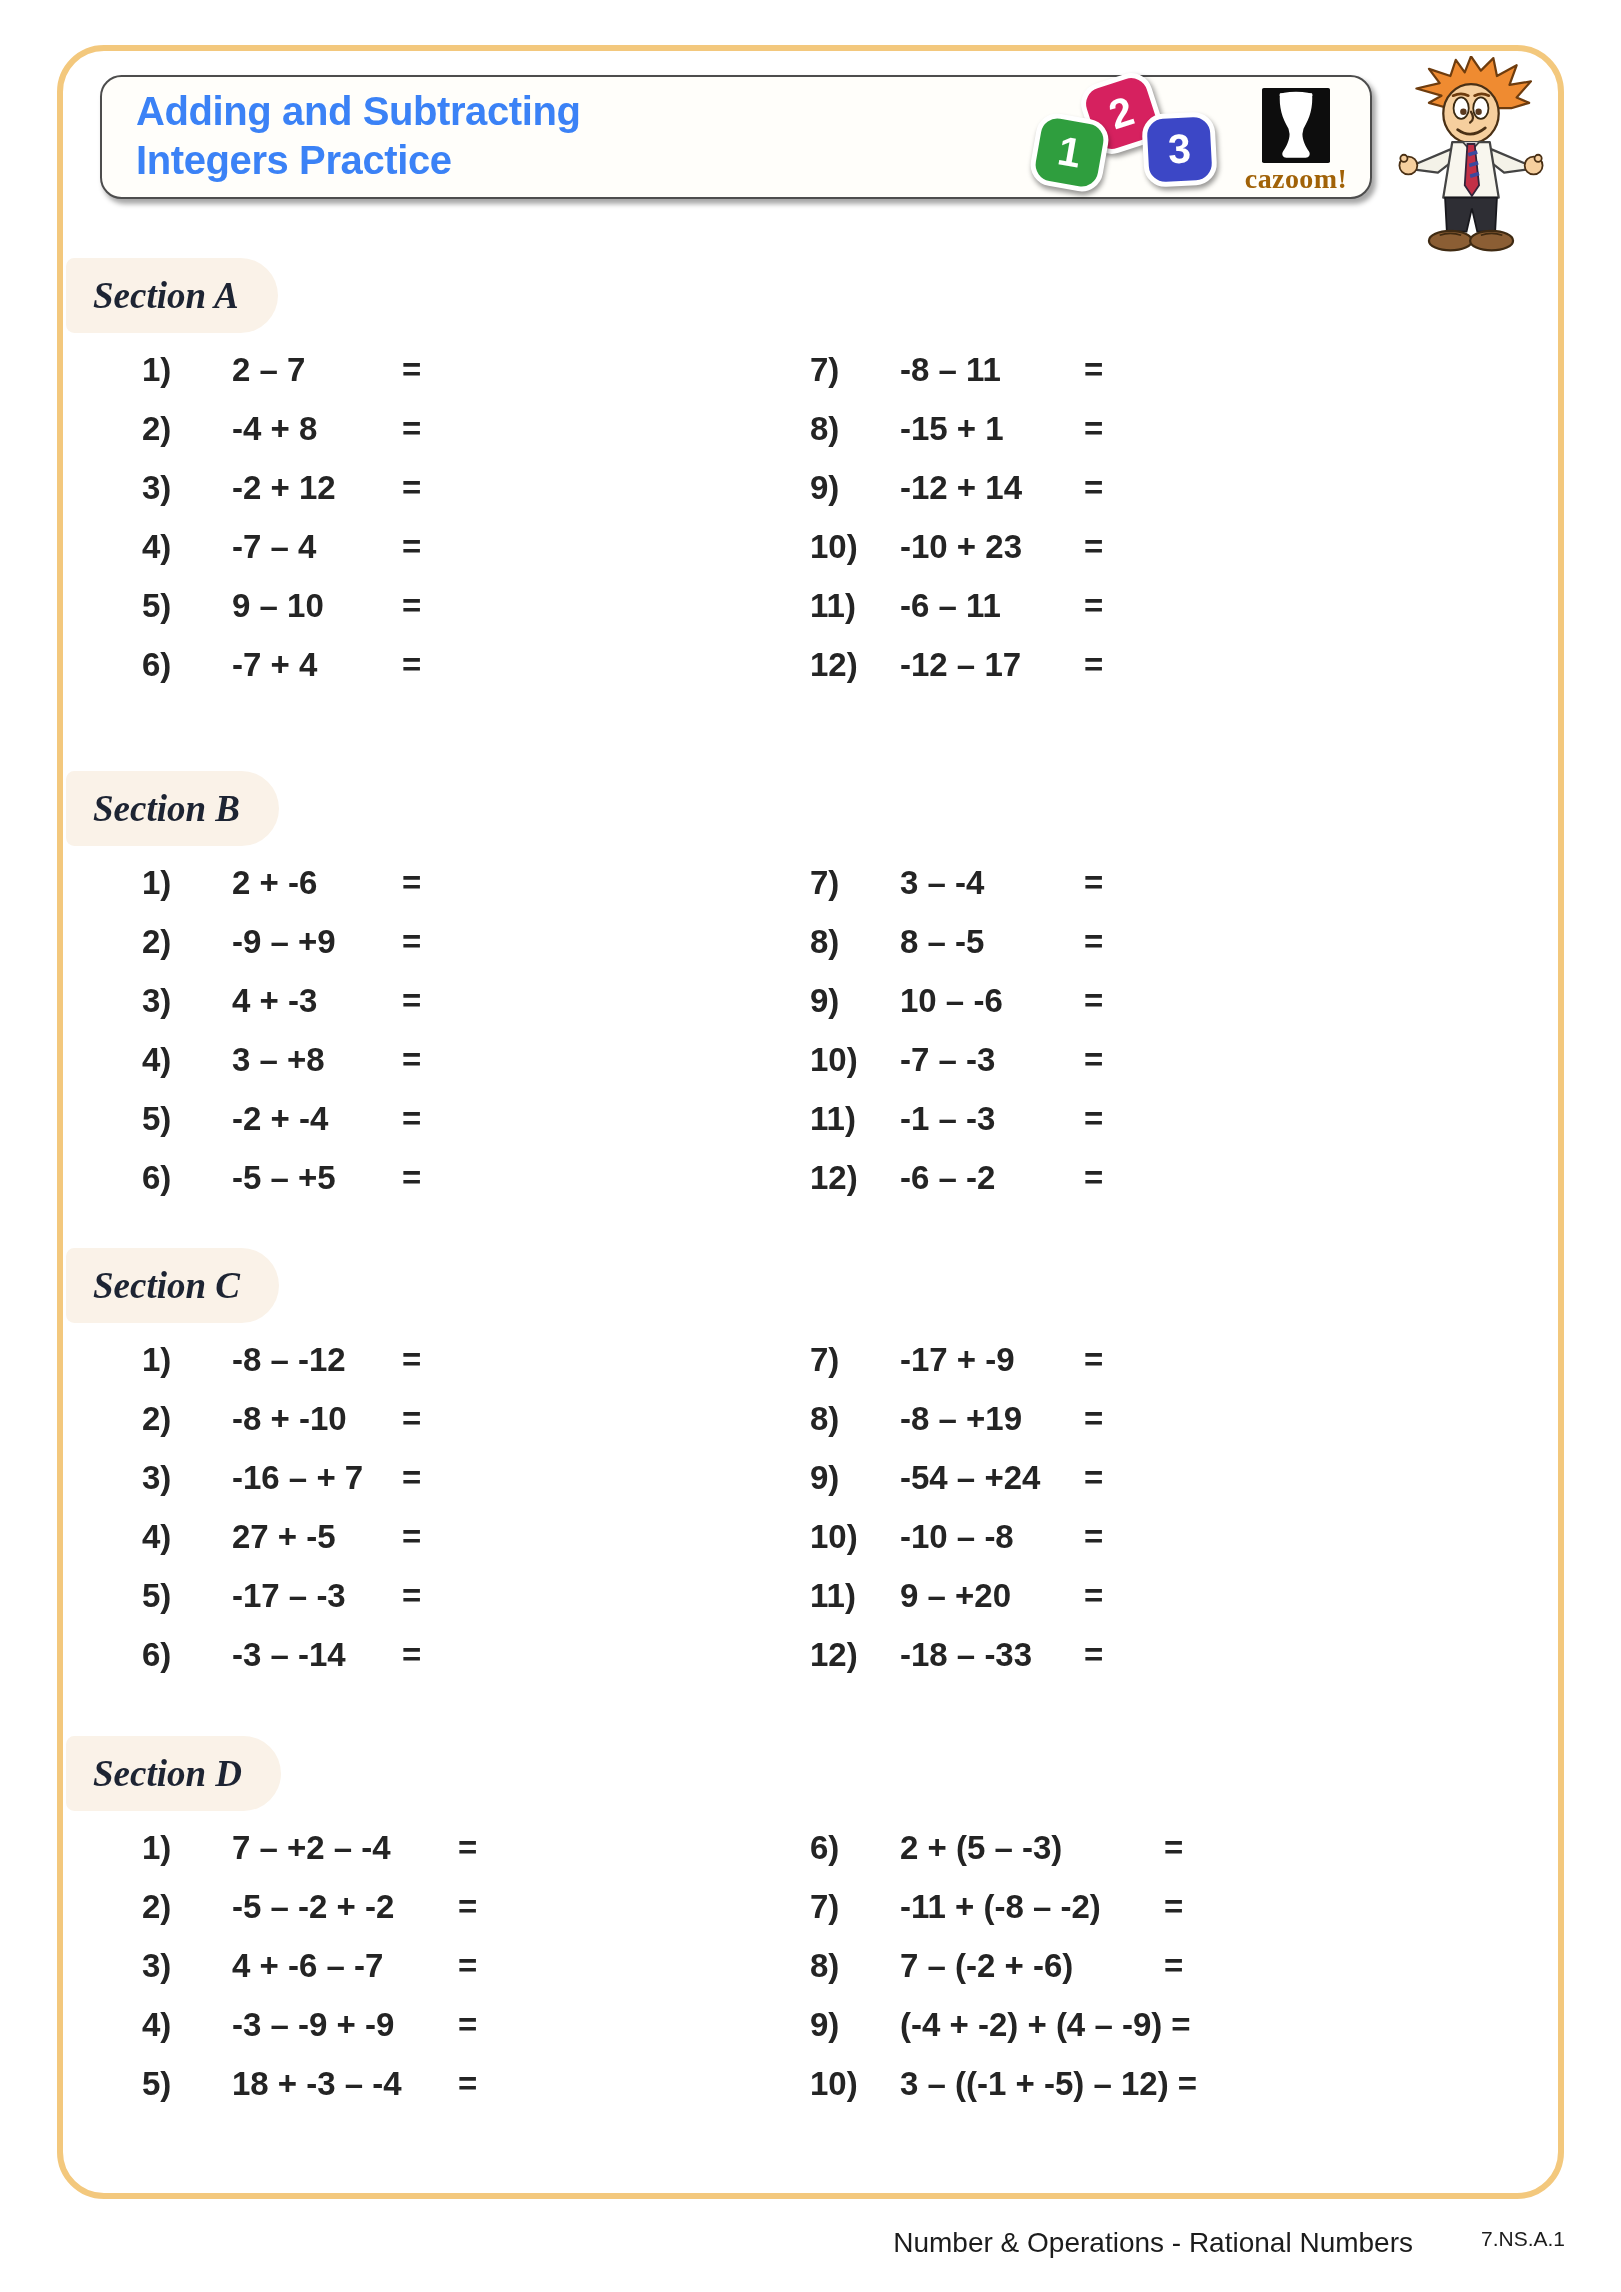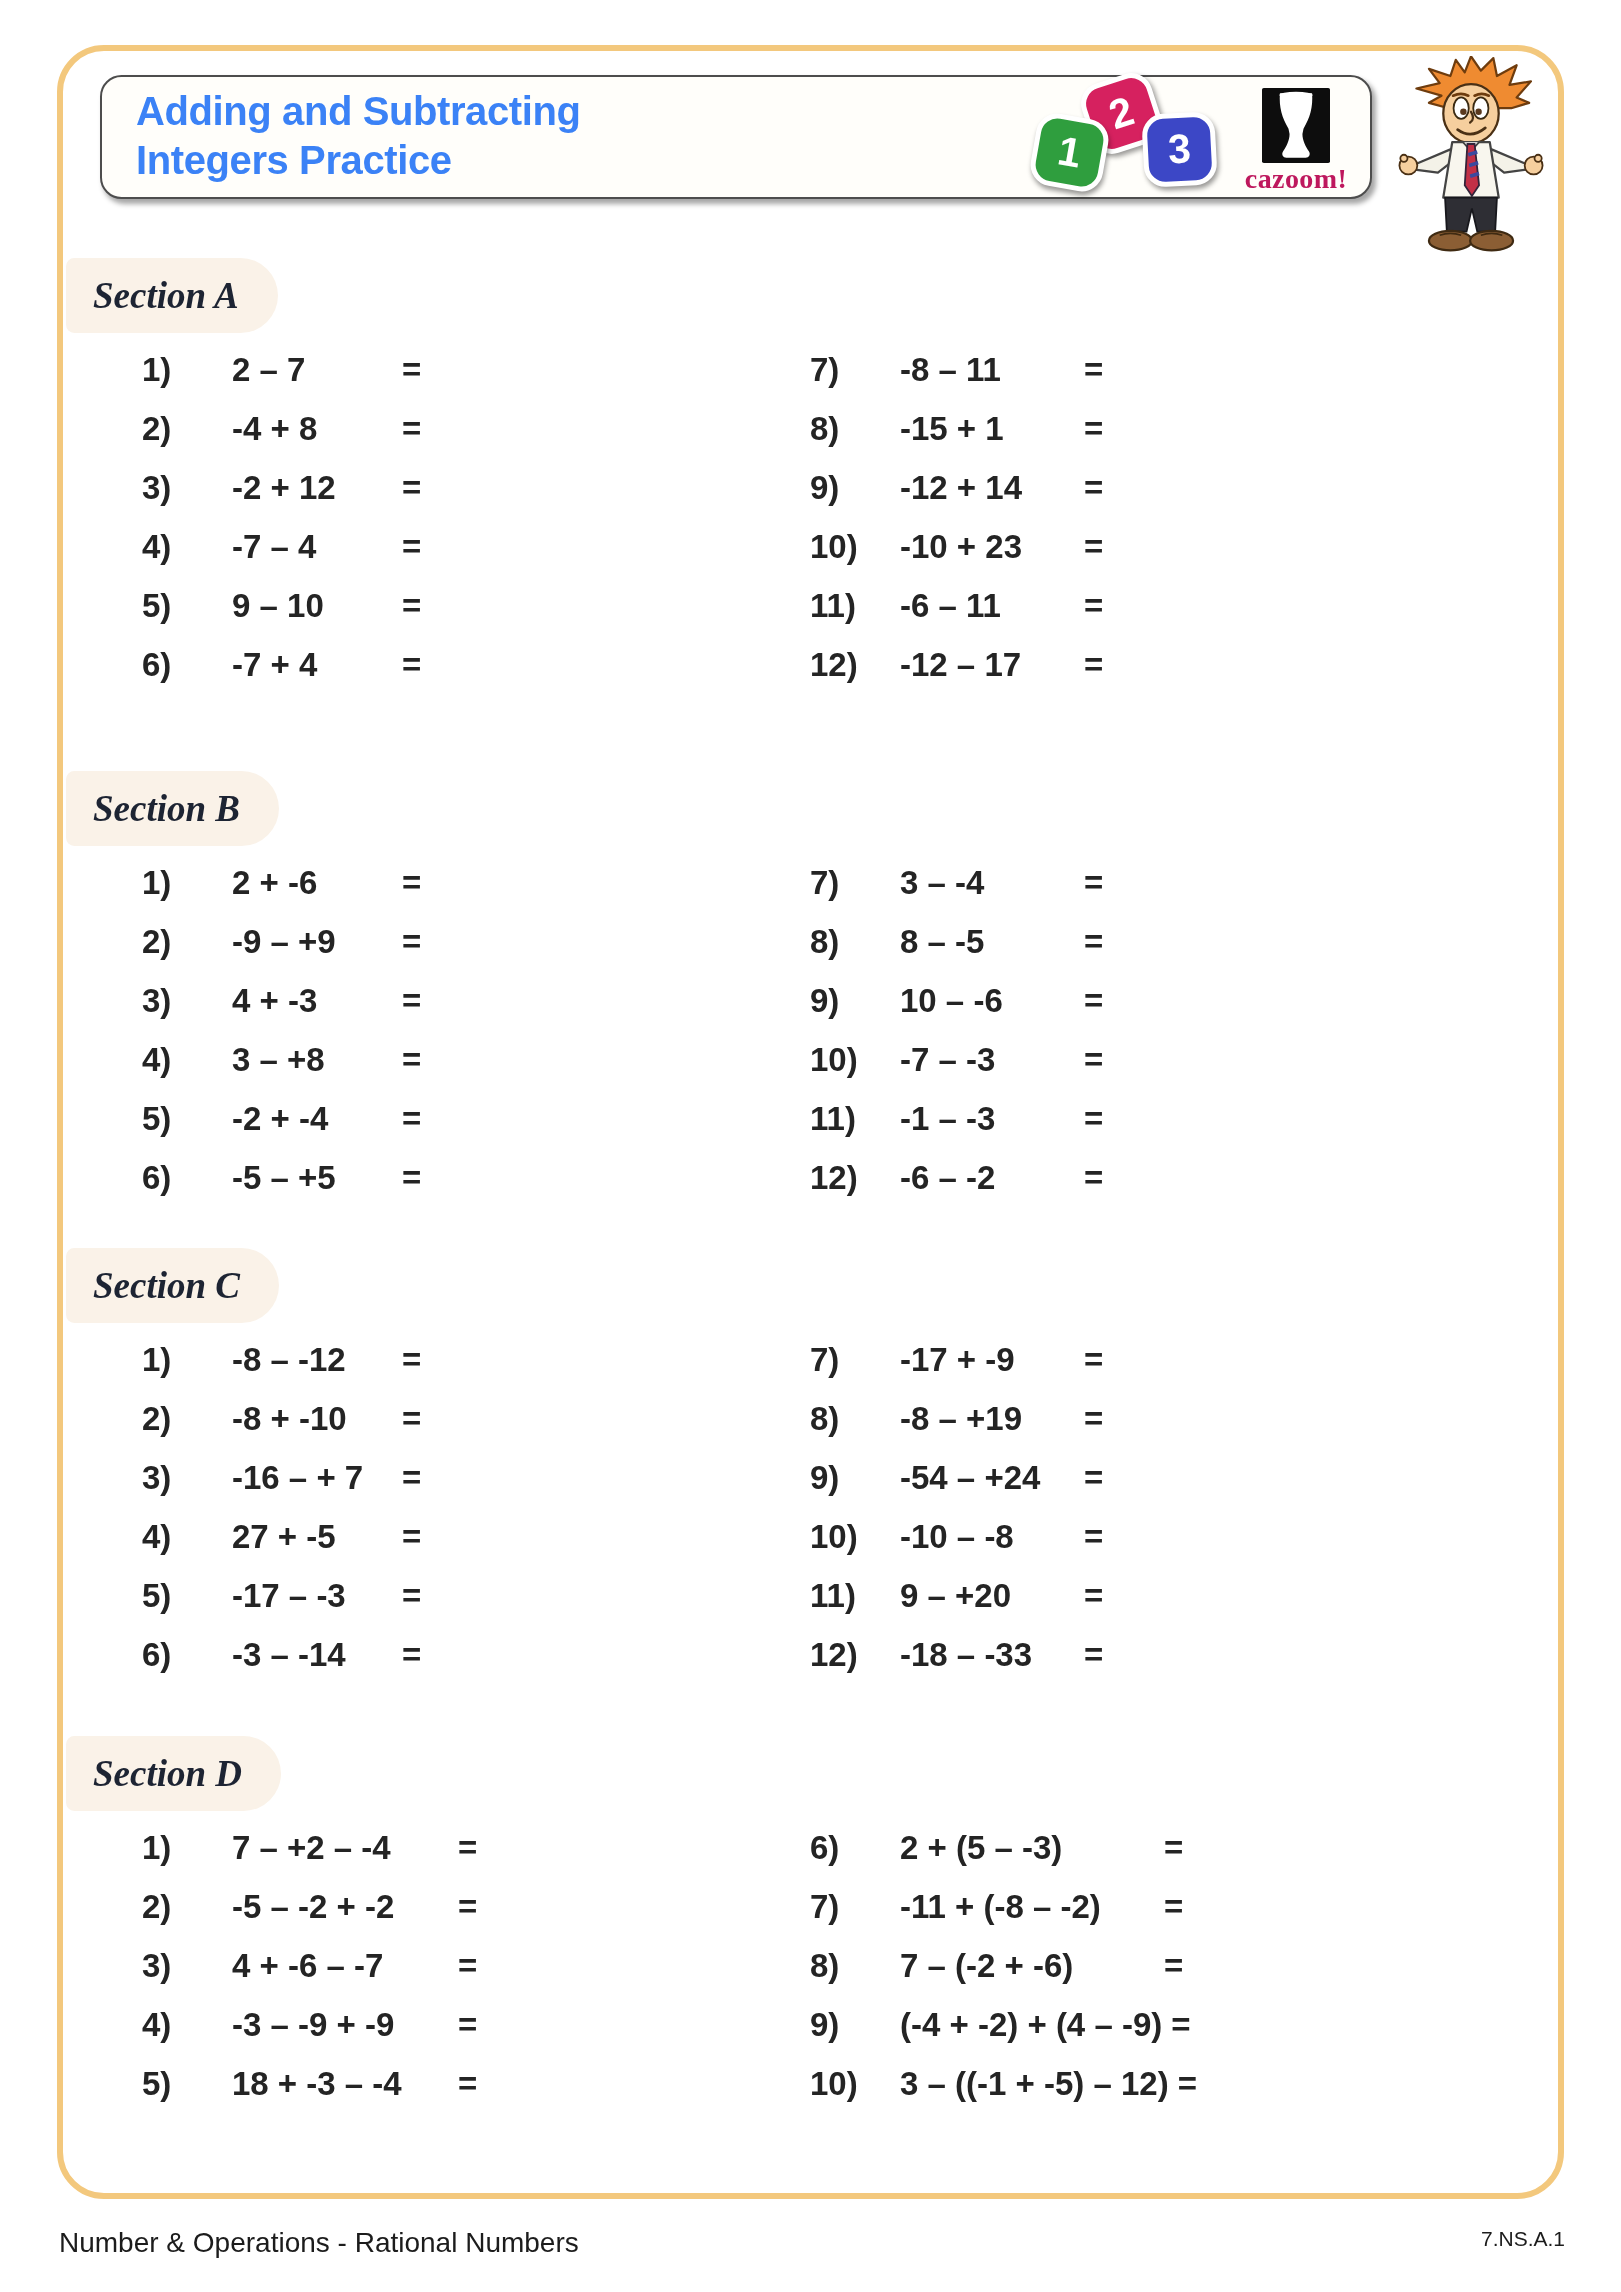--- a/index.html
+++ b/index.html
@@ -30,21 +30,21 @@
     color:#fff; font-size:41px; font-weight:800; box-sizing:border-box;
   }
   .block-1 { left:931px; top:39px; transform:rotate(10deg);  z-index:2; }
   .block-2 { left:983px; top:0px;  transform:rotate(-18deg); z-index:1; }
   .block-3 { left:1041px; top:36px; transform:rotate(-3deg);  z-index:3; }
   .cazoom { position:absolute; left:1127px; top:10.7px; width:134px; text-align:center; }
   .cazoom-mark { width:68px; height:75px; background:#0d0d0d; margin:0 auto; border-radius:1.8px; }
   .cazoom-mark svg { display:block; width:68px; height:75px; }
   .cazoom-word {
     font-family:"Liberation Serif", serif; font-weight:700; font-size:28px;
-    color:#be185d; margin-top:0px; letter-spacing:0.4px;
+    color:#a16207; margin-top:0px; letter-spacing:0.4px;
   }
   .mascot { position:absolute; left:1386px; top:56px; width:170px; height:210px; }
   
   .section { position:absolute; left:66px; width:1490px; }
   .section-a { top:258px; }  .section-b { top:771px; }
   .section-c { top:1248px; } .section-d { top:1736px; }
   .badge {
     display:inline-flex; align-items:center; height:75px;
     padding:0 39px 0 27px; background:#faf2e8;
     border-radius:9px 41px 41px 9px;
@@ -68,21 +68,21 @@
   .section-d .prob.col-left  .expr { min-width:217px; }
   .section-d .prob.col-right .expr { min-width:255px; }
   .prob .eq { margin-left:9px; }
   
   .footer {
     position:absolute; left:59px; top:2205px; width:1506px;
     display:flex; align-items:flex-start;
   }
   .f-left { width:385px; font-size:25px; color:#101010; line-height:1.32; }
   .f-left .url { font-size:27px; color:#1515d8; text-decoration:underline; cursor:pointer; }
-  .f-center { flex:1; text-align:left; font-size:28px; color:#1c1c1c; margin-top:21.5px; }
+  .f-center { flex:1; text-align:right; font-size:28px; color:#1c1c1c; margin-top:21.5px; }
   .f-right { width:152px; text-align:right; font-size:21px; color:#1c1c1c; margin-top:21.5px; }
 </style>
 </head>
 <body>
 
 <div class="outer-border"></div>
 
 <div class="header-box">
   <div class="title">
     <div>Adding and Subtracting</div>

